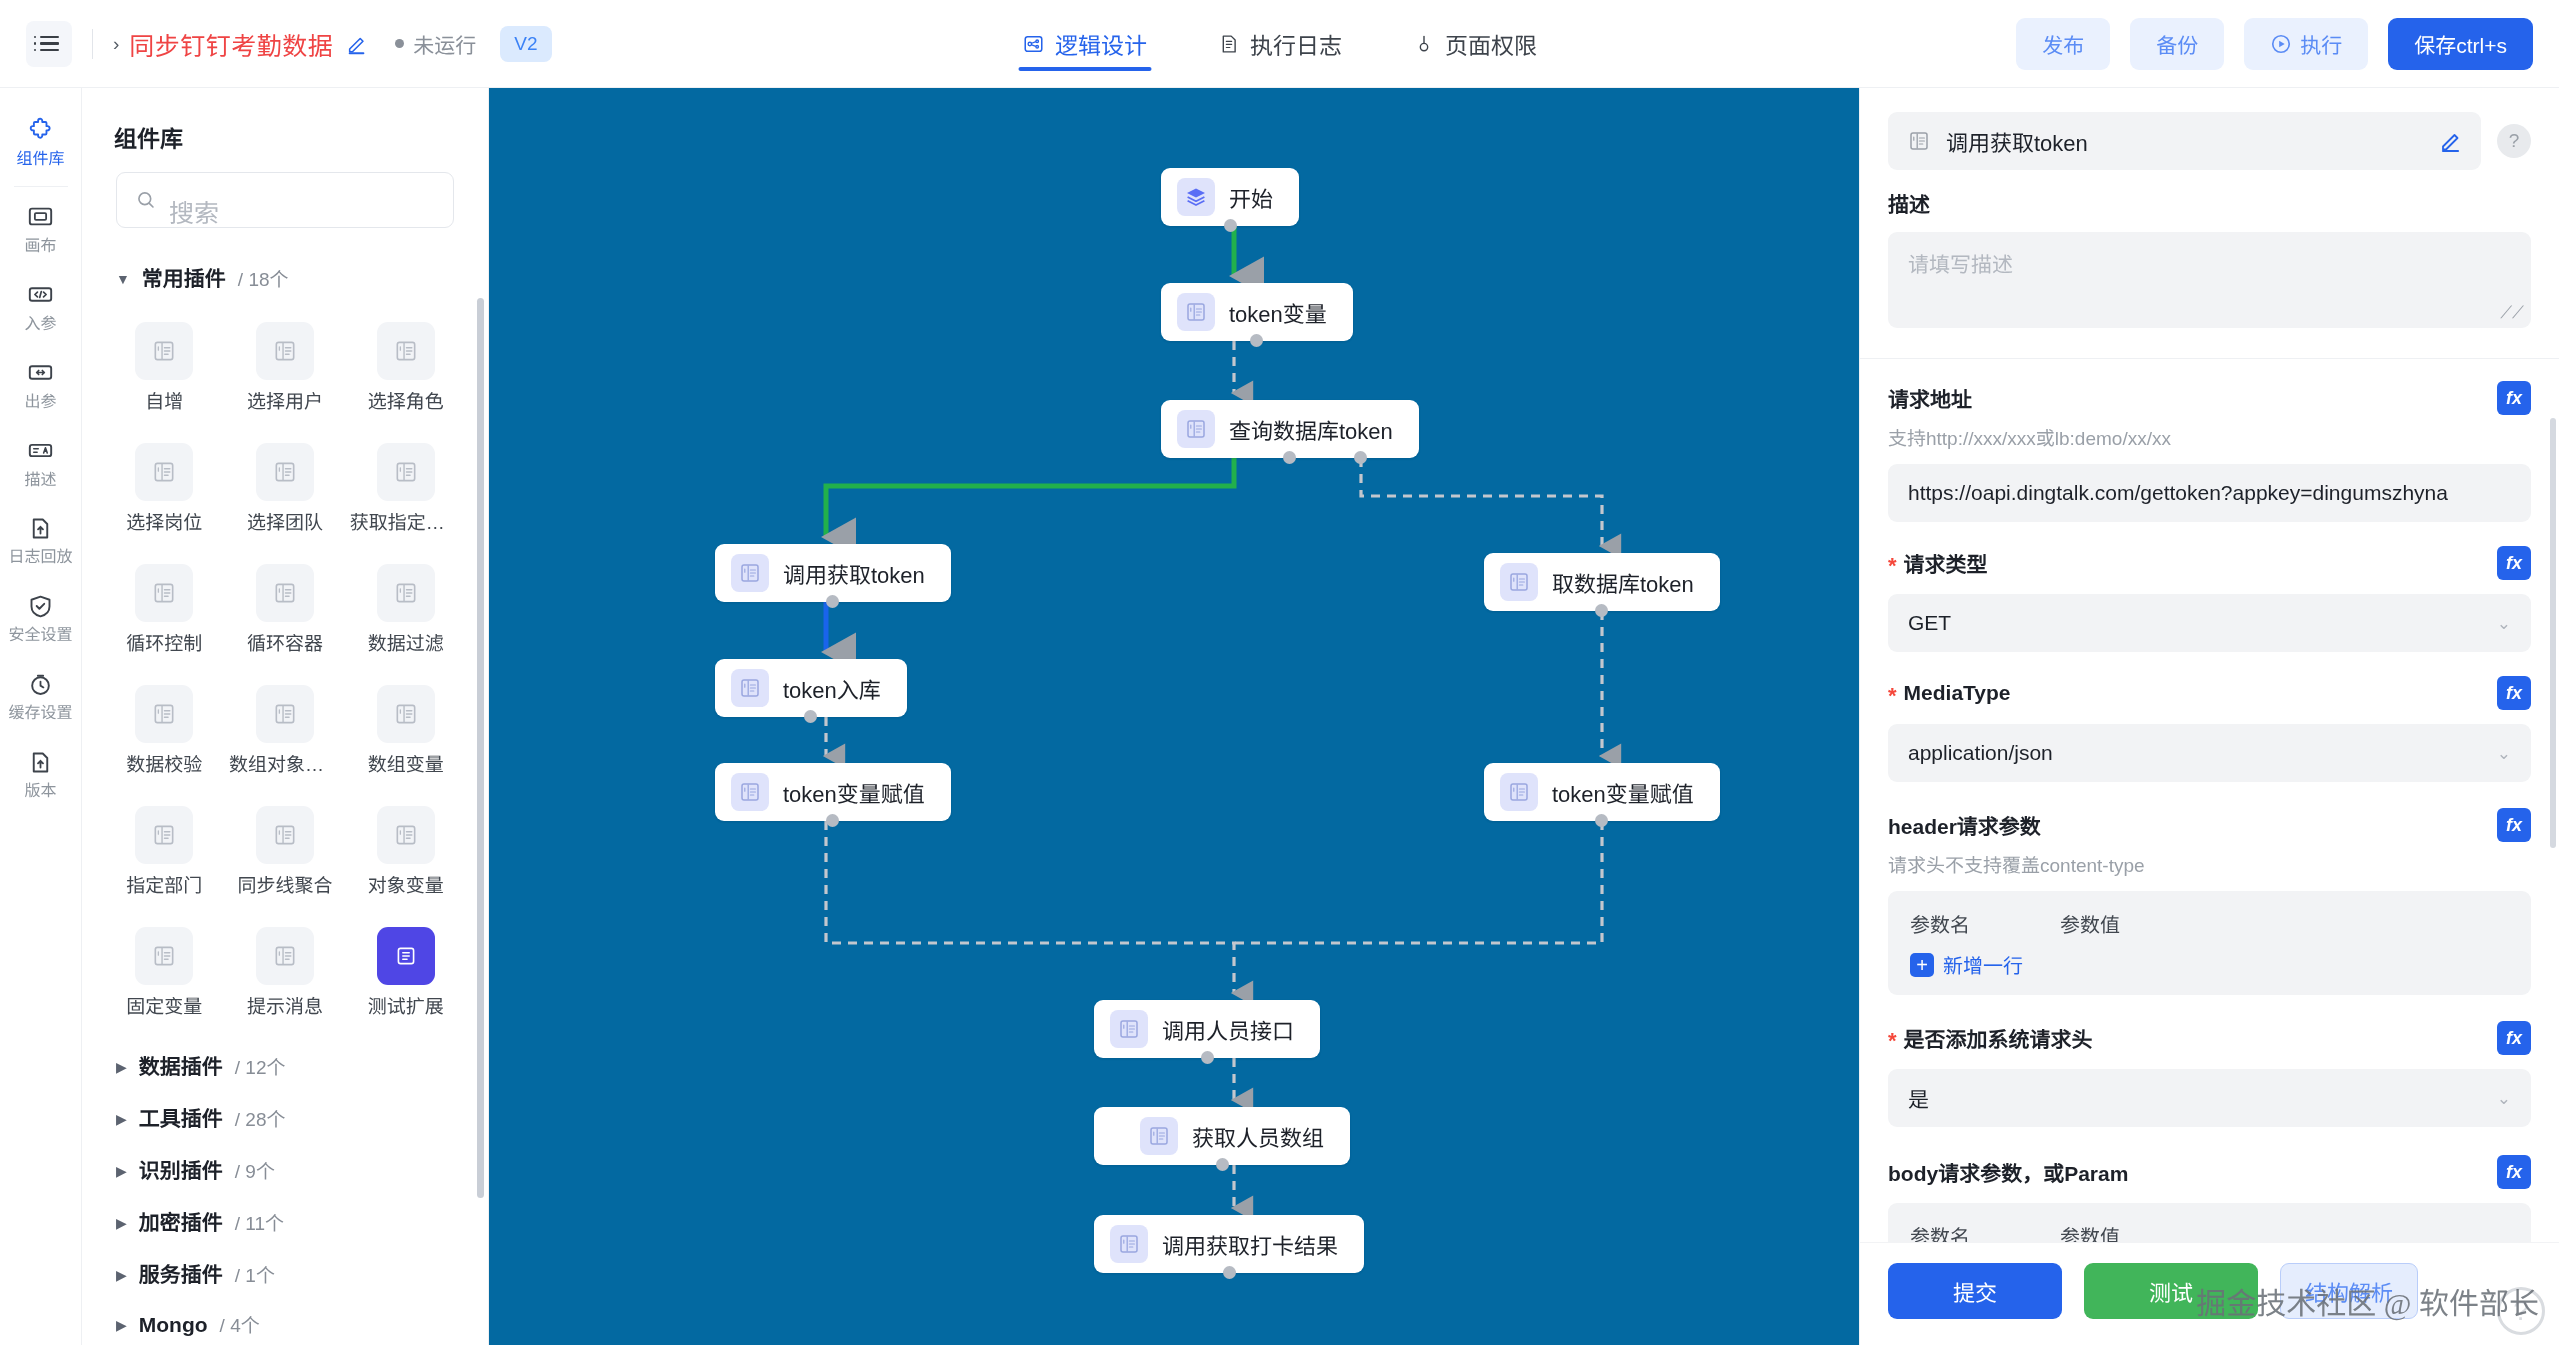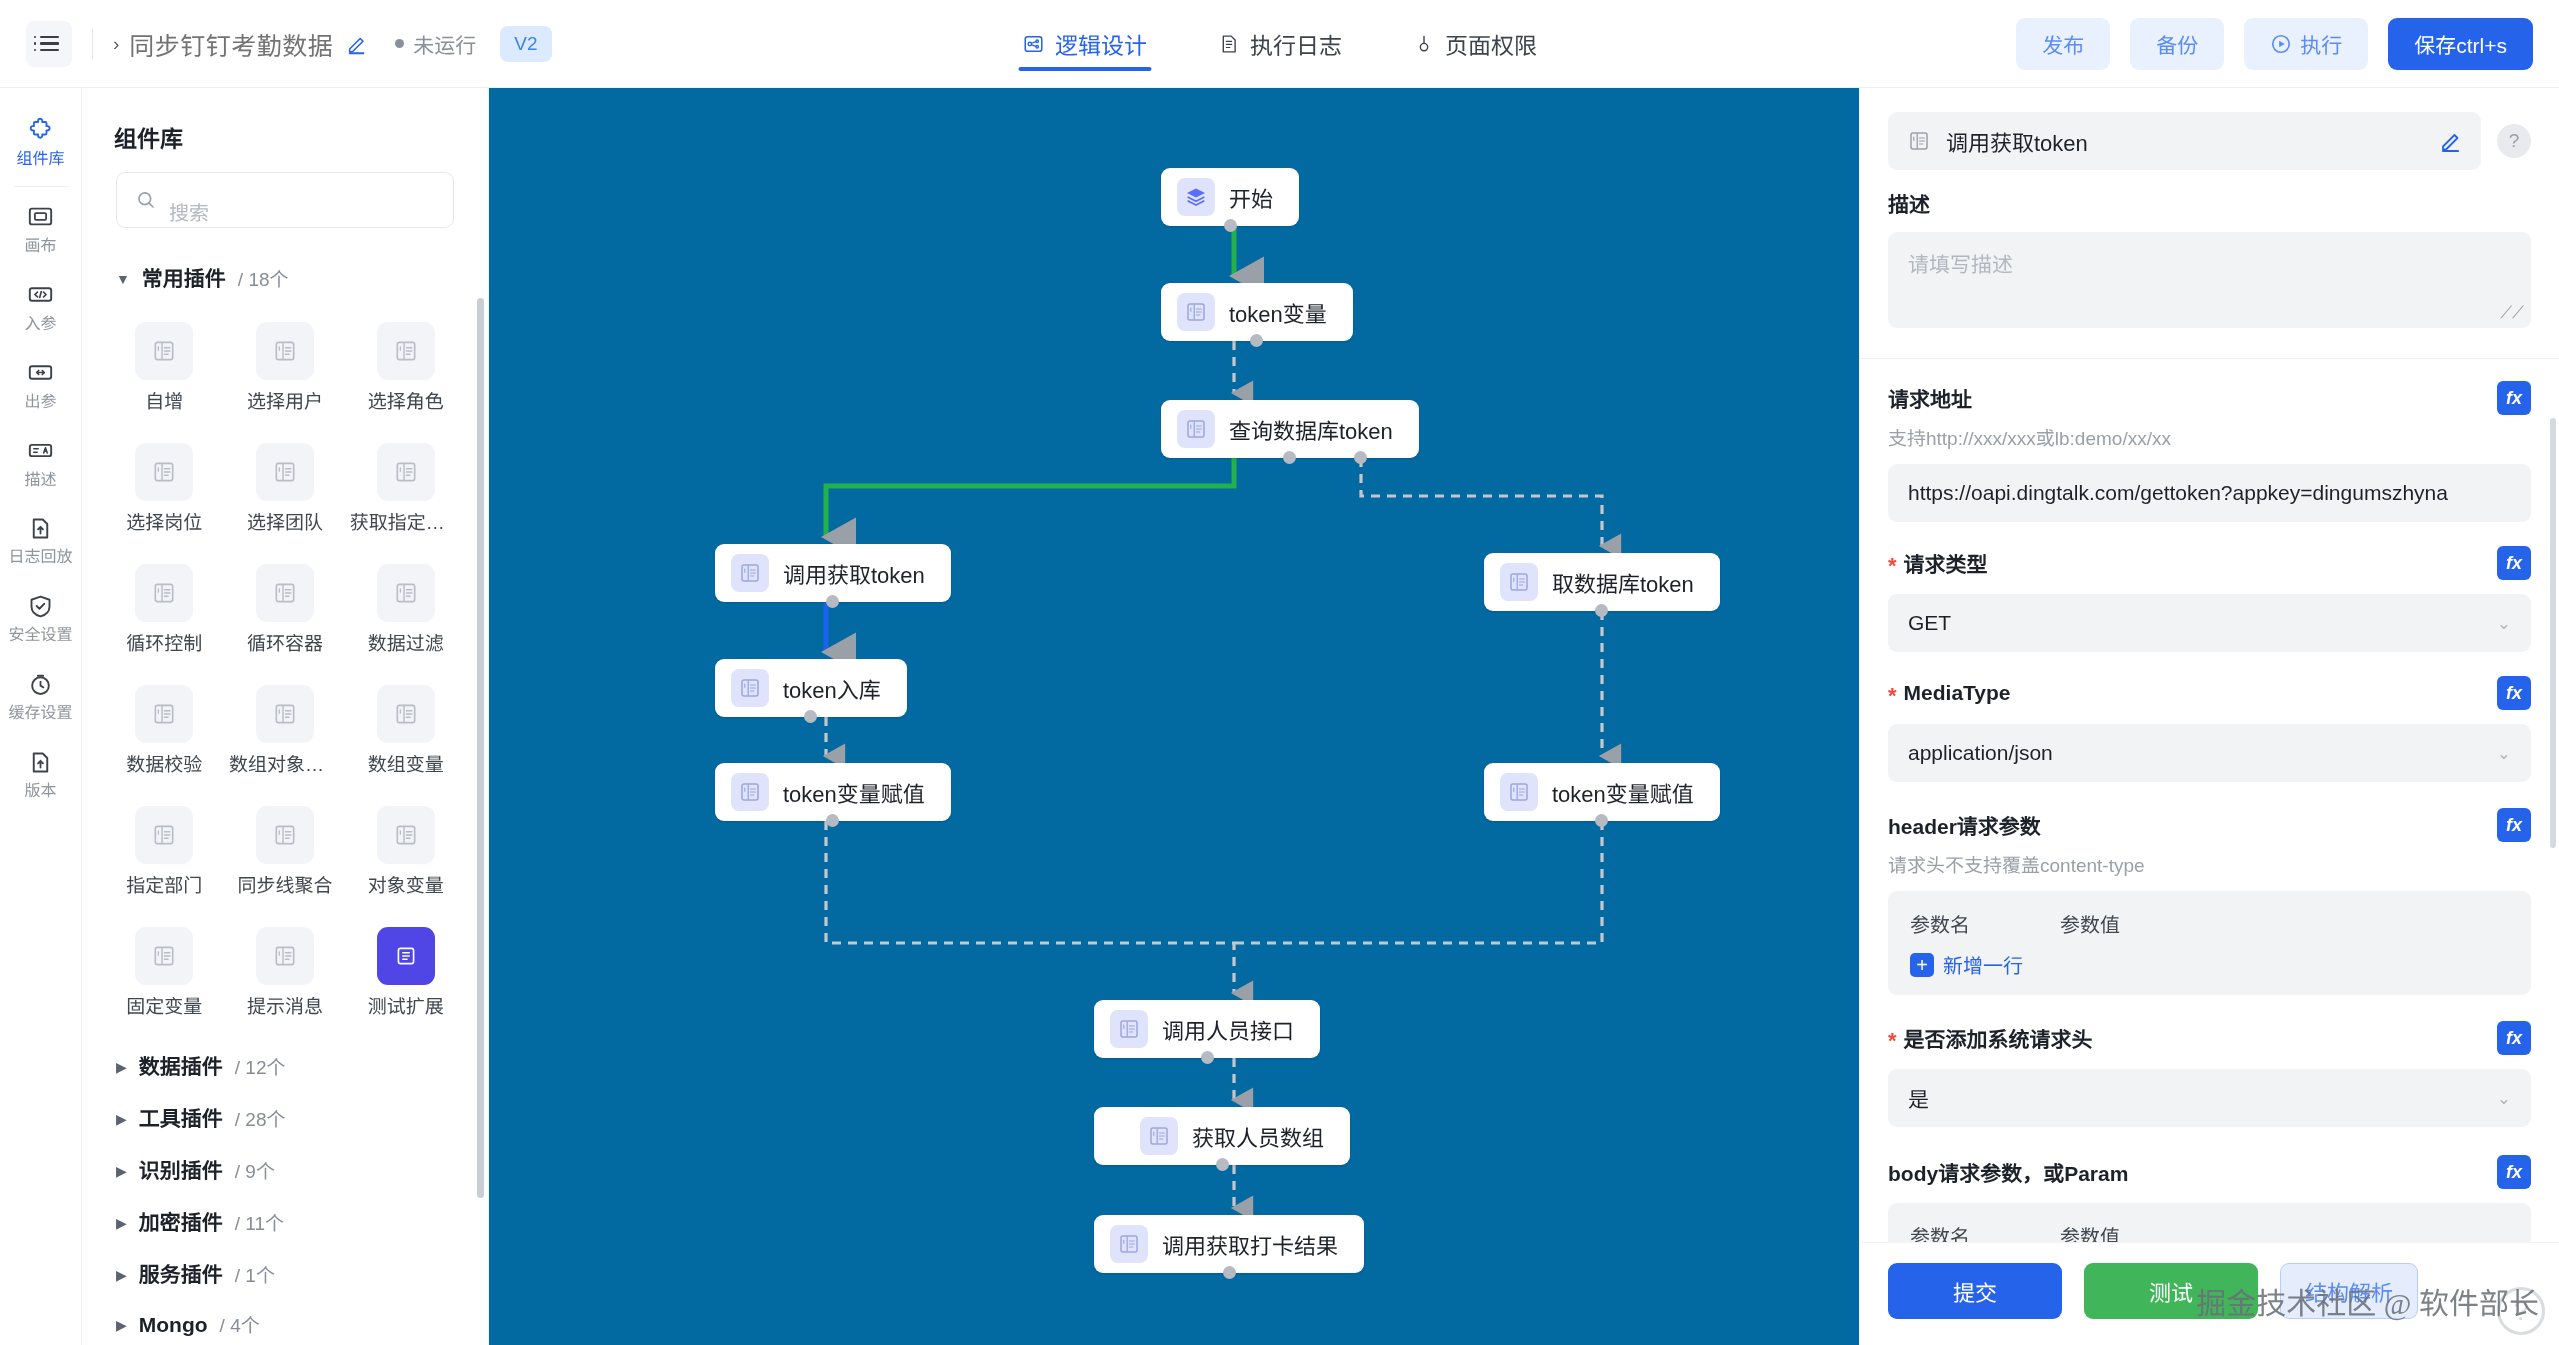--- a/index.html
+++ b/index.html
@@ -22,21 +22,21 @@
   .tb-left { display: flex; align-items: center; gap: 0; }
   .menu-btn {
     width: 46px; height: 46px; border-radius: 8px; background: #f4f6fa;
     display: flex; align-items: center; justify-content: center; cursor: pointer;
   }
   .menu-btn .bars { display: flex; flex-direction: column; gap: 4px; }
   .menu-btn .bar { width: 19px; height: 2.5px; background: #3a3f46; border-radius: 1px; position: relative;}
   .menu-btn .bar::before{content:"";position:absolute;left:-6px;top:0;width:2.5px;height:2.5px;background:#3a3f46;border-radius:50%;}
   .vdiv { width: 1px; height: 30px; background: #e2e5ea; margin: 0 20px; }
   .chev-right { color: #555d66; font-size: 19px; margin-right: 10px; user-select: none; }
-  .doc-title { font-size: 25px; color: #737373; font-weight: 400; letter-spacing: .5px; }
+  .doc-title { font-size: 25px; color: #ef4444; font-weight: 400; letter-spacing: .5px; }
   .edit-pencil { margin-left: 12px; width: 24px; height: 24px; cursor: pointer; display:inline-flex;align-items:center;justify-content:center;}
   .run-status { display: flex; align-items: center; gap: 9px; margin-left: 26px; }
   .run-dot { width: 9px; height: 9px; border-radius: 50%; background: #8a9099; }
   .run-text { font-size: 21px; color: #8a9099; }
   .ver-badge {
     margin-left: 24px; background: #dbeafe; color: #3b82f6;
     font-size: 19px; padding: 7px 14px; border-radius: 8px; cursor: pointer;
   }
 
   .tb-center { position: absolute; left: 50%; transform: translateX(-50%); display: flex; align-items: center; gap: 62px; height: 100%; }
@@ -84,21 +84,21 @@
     width: 407px; flex: 0 0 407px; background: #fff; border-right: 1px solid #eef0f3;
     display: flex; flex-direction: column; position: relative; z-index: 15;
   }
   .cl-title { font-size: 23px; font-weight: bold; color: #1d2129; padding: 32px 32px 18px; }
   .cl-search-wrap { padding: 0 34px 18px; }
   .cl-search {
     height: 56px; border: 1px solid #e4e7ec; border-radius: 9px; display: flex;
     align-items: center; gap: 12px; padding: 0 18px; background: #fff;
   }
   .cl-search input {
-    border: none; outline: none; font-size: 20px; color: #8b5cf6; flex: 1;
+    border: none; outline: none; font-size: 25px; color: #8b5cf6; flex: 1;
     background: transparent; font-family: inherit; margin-top: 27px;
   }
   .cl-search input::placeholder { color: #b3b8c0; }
   .cl-scroll { flex: 1; overflow: hidden; position: relative; padding-bottom: 18px; }
   .cl-scrollbar {
     position: absolute; right: 4px; top: 52px; width: 7px; height: 900px;
     background: #c9ced6; border-radius: 4px;
   }
   .cat-head {
     display: flex; align-items: baseline; gap: 12px; padding: 16px 34px 6px; cursor: pointer;

